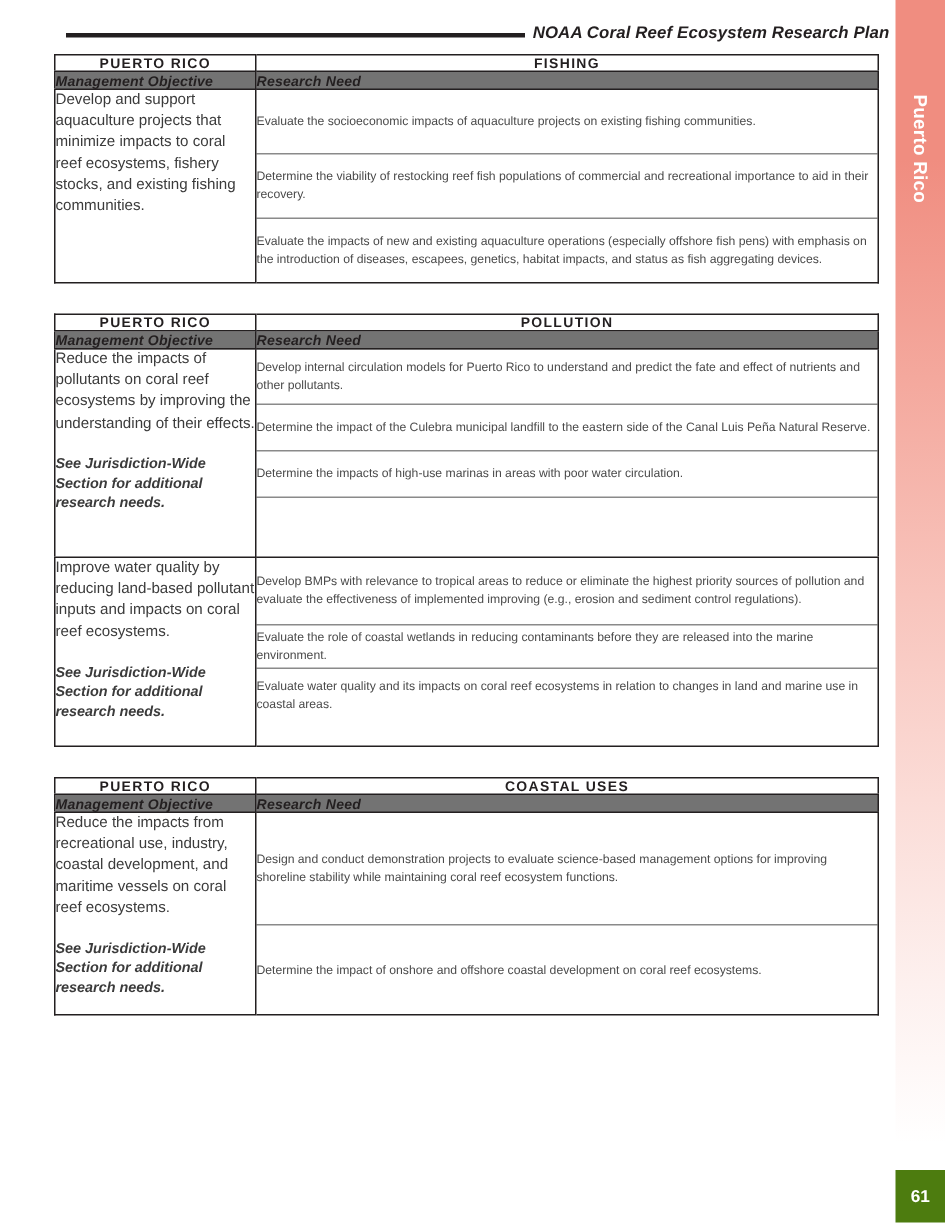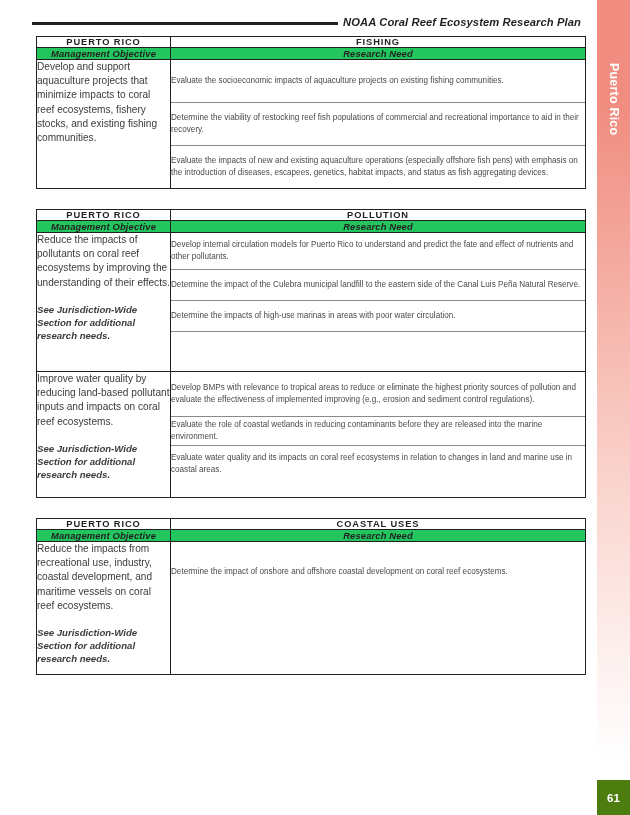--- a/index.html
+++ b/index.html
@@ -20,21 +20,21 @@
   .page {
     position: absolute;
     left: 0; top: 0;
     width: 630px; height: 815px;
     background: #ffffff;
   }
 
   
   .runhead {
     position: absolute;
-    left: 32px;
+    left: 44px;
     top: 11px;
     width: 549px;
     height: 22px;
     display: flex;
     align-items: center;
   }
   .runhead-rule {
     flex: 1 1 auto;
     height: 0;
     border-top: 3px solid #231f20;
@@ -88,22 +88,22 @@
     color: #231f20;
     font-stretch: condensed;
     border-bottom: 1.4px solid #231f20;
   }
   .title-cell.left {
     border-right: 1.4px solid #231f20;
   }
 
   
   .band-cell {
-    background: #22c55e;
-    text-align: center;
+    background: #737373;
+    text-align: left;
     font-style: italic;
     font-weight: bold;
     font-size: 9.4px;
     letter-spacing: 0.15px;
     padding: 5px 6px 5px 6px;
     color: #231f20;
     border-bottom: 1.4px solid #231f20;
   }
   .band-cell.left {
     border-right: 1.4px solid #231f20;
@@ -303,20 +303,23 @@
           </tr>
           <tr style="height: 133px;">
             <td class="obj-cell">
               <p class="obj-main">Reduce the impacts from recreational use, industry, coastal development, and maritime vessels on coral reef ecosystems.</p>
               <p class="obj-note">See Jurisdiction-Wide Section for additional research needs.</p>
             </td>
             <td>
               <table class="need-stack">
                 <tbody>
                   <tr>
+                    <td class="need-cell" style="height: 74px;">Design and conduct demonstration projects to evaluate science-based management options for improving shoreline stability while maintaining coral reef ecosystem functions.</td>
+                  </tr>
+                  <tr>
                     <td class="need-cell last" style="height: 59px;">Determine the impact of onshore and offshore coastal development on coral reef ecosystems.</td>
                   </tr>
                 </tbody>
               </table>
             </td>
           </tr>
         </tbody>
       </table>
     </div>
 

